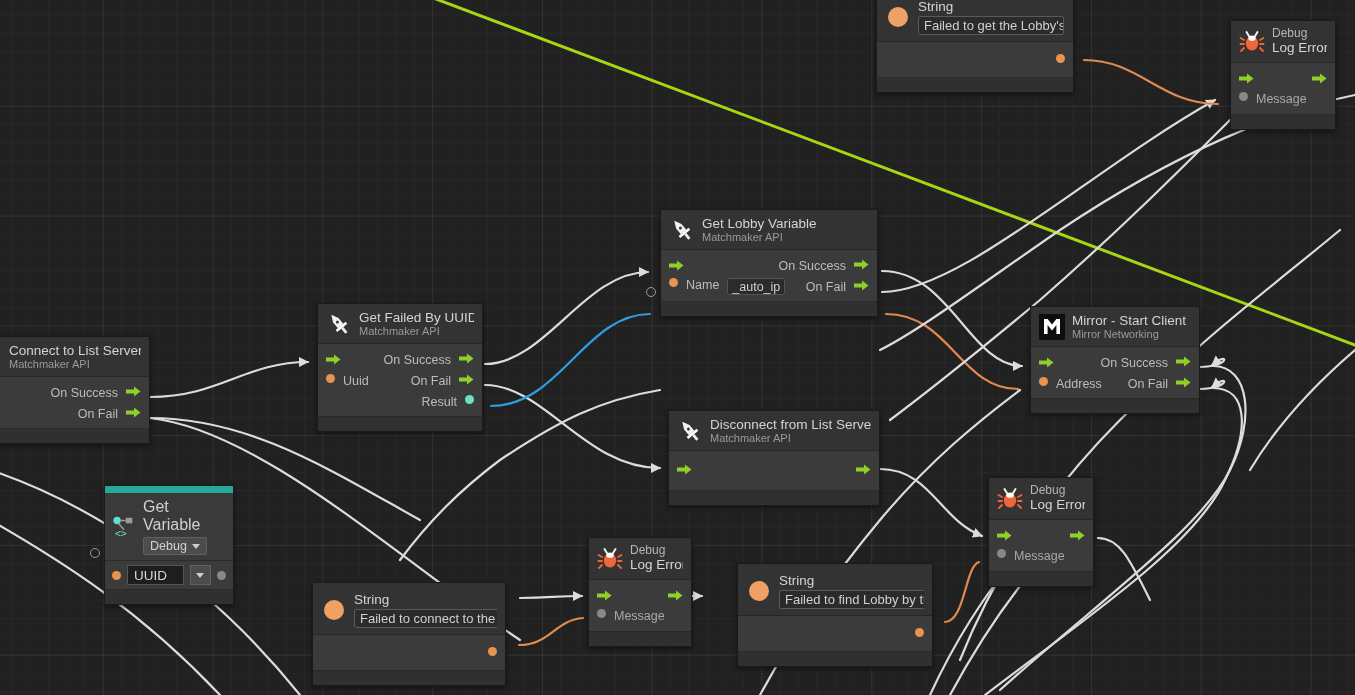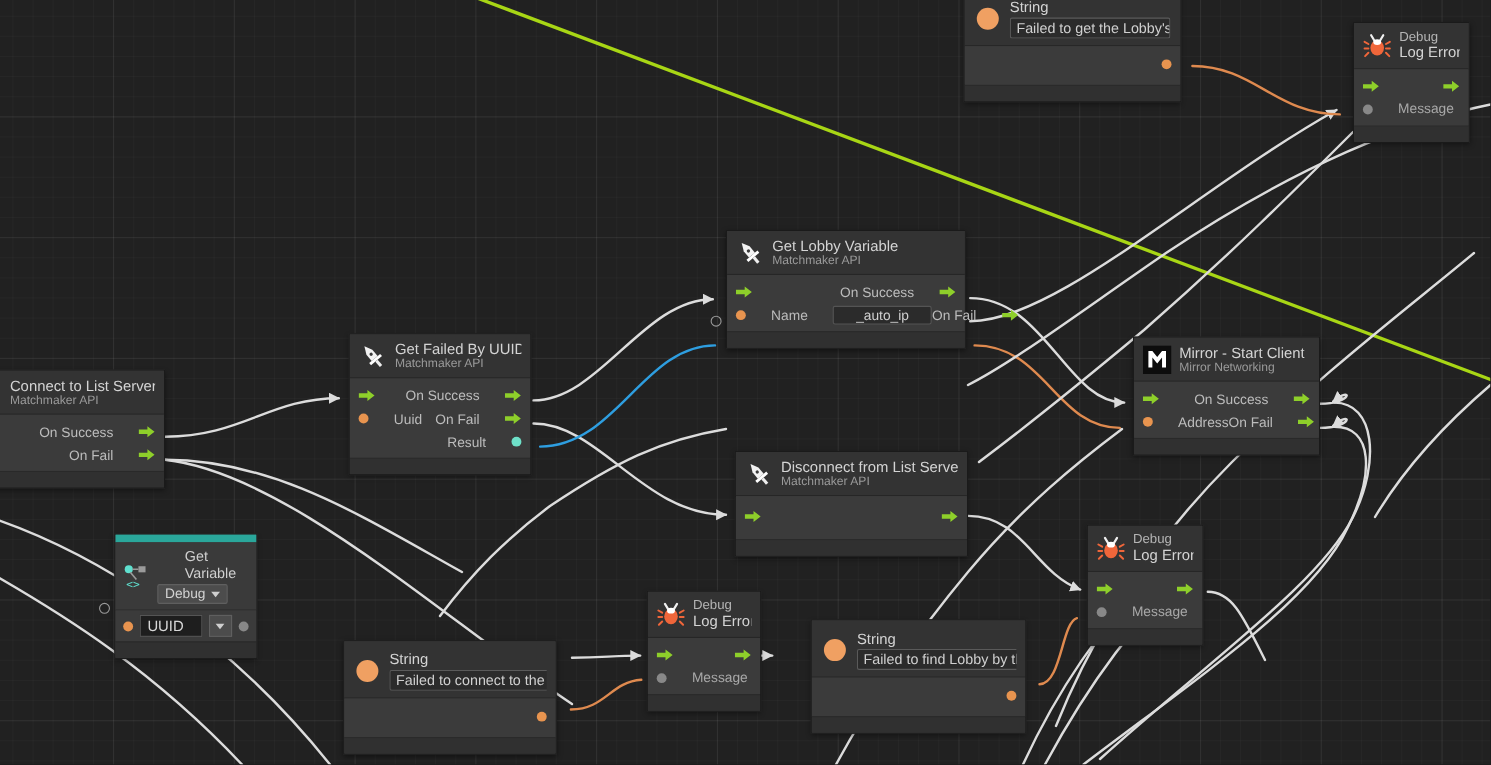--- a/index.html
+++ b/index.html
@@ -52,21 +52,21 @@
   .node-foot {
     background: #303030;
     border-top: 1px solid #2a2a2a;
     height: 14px;
   }
   .row {
     display: flex; align-items: center; justify-content: space-between;
     height: 21px; padding: 0 8px; box-sizing: border-box;
     position: relative;
   }
-  .side { display: flex; align-items: center; gap: 23px; }
+  .side { display: flex; gap: 8px; }
   .side.right { justify-content: flex-end; }
   .port-label { color: #bcbcbc; font-size: 12.5px; white-space: nowrap; }
   .port-label.dim { color: #a8a8a8; }
 
   
   .dot { width: 9px; height: 9px; border-radius: 50%; flex: none; }
   .dot.orange { background: #e8944f; }
   .dot.cyan { background: #6ee0c8; }
   .dot.grey { background: #888888; }
   .dot.hollow { background: transparent; border: 1.5px solid #9a9a9a; width: 8px; height: 8px; }
@@ -77,21 +77,21 @@
   
   .ico { width: 26px; height: 26px; flex: none; margin-right: 7px; display: block; }
   .ico.sm { width: 24px; height: 24px; }
 
   
   .valfield {
     background: #2b2b2b;
     border: 1px solid #545454;
     color: #cfcfcf;
     font-size: 12.5px;
-    padding: 1px 20px;
+    padding: 1px 4px;
     border-radius: 2px;
     white-space: nowrap;
     overflow: hidden;
     box-sizing: border-box;
     height: 17px;
     line-height: 14px;
   }
   .strfield {
     background: #2b2b2b;
     border: 1px solid #5a5a5a;
@@ -103,21 +103,21 @@
     overflow: hidden;
     height: 19px;
     line-height: 16px;
     box-sizing: border-box;
   }
 
   
   .gv-top { height: 7px; background: #2aa79b; }
   .gv-head { display: flex; align-items: center; padding: 5px 7px; background: #3a3a3a; border-bottom: 1px solid #2b2b2b; }
   .gv-right { display: flex; flex-direction: column; gap: 3px; }
-  .gv-title { color: #d0d0d0; font-size: 13px; margin-left: 25px; }
+  .gv-title { color: #d0d0d0; font-size: 16px; }
   .dropdown {
     background: #4c4c4c; border: 1px solid #5f5f5f; border-radius: 2px;
     color: #d2d2d2; font-size: 12.5px; padding: 1px 6px;
     display: inline-flex; align-items: center; gap: 5px; height: 18px; box-sizing: border-box;
     width: max-content;
   }
   .caret { width: 0; height: 0; border-left: 4px solid transparent; border-right: 4px solid transparent; border-top: 5px solid #cfcfcf; }
   .gv-row { display: flex; align-items: center; gap: 6px; padding: 4px 7px; background: #3b3b3b; }
   .gv-input { background: #1e1e1e; border: 1px solid #555; color: #d8d8d8; font-size: 13.5px; padding: 1px 6px; height: 20px; line-height: 17px; box-sizing: border-box; }
   .gv-ddbtn { background: #4c4c4c; border: 1px solid #5f5f5f; width: 22px; height: 20px; display: flex; align-items: center; justify-content: center; box-sizing: border-box; }

